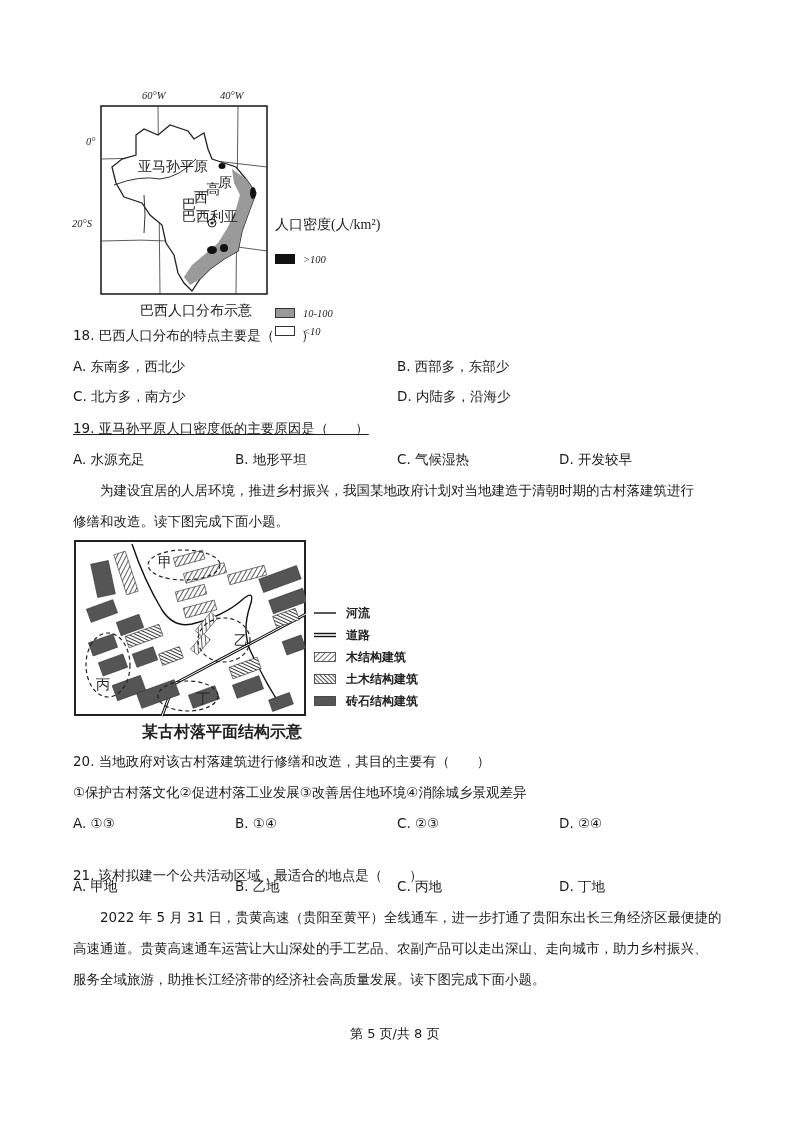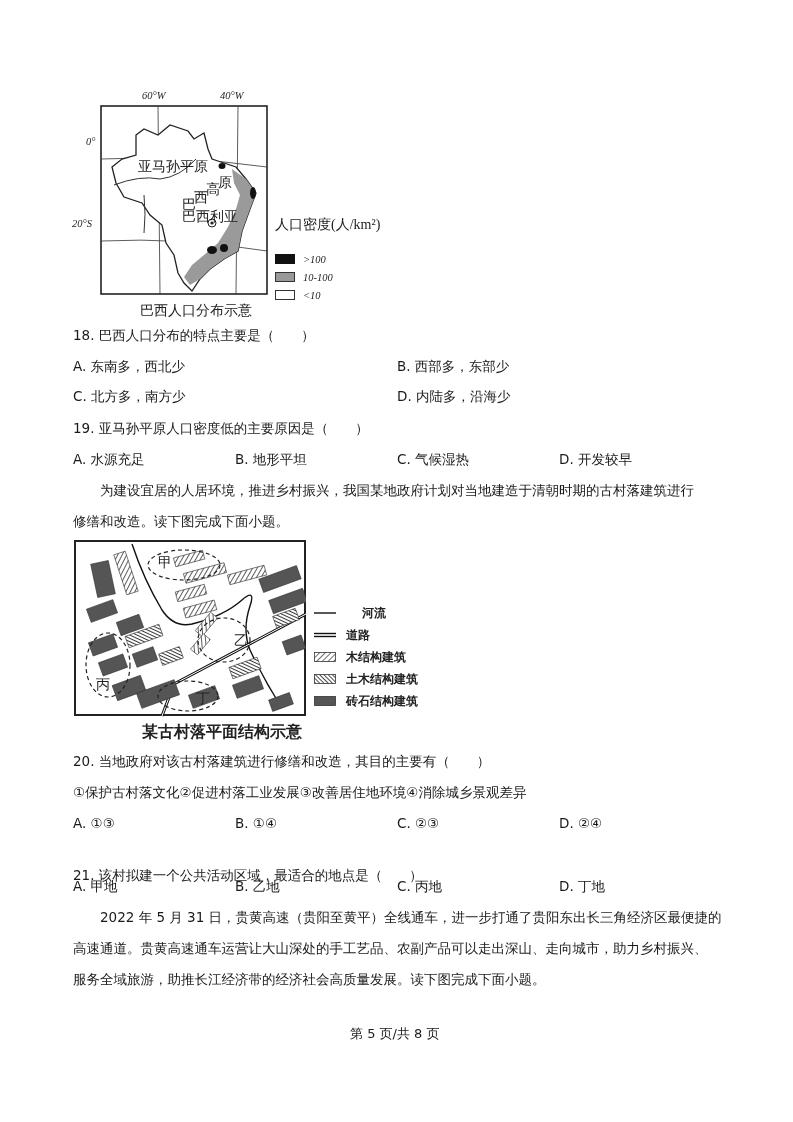--- a/index.html
+++ b/index.html
@@ -55,37 +55,37 @@
 
   <span class="abs caption" style="left:44px;top:214px;">巴西人口分布示意</span>
 </div>
 
 <div class="abs" style="left:275px;top:216px;">
   <div class="caption serif" style="margin-bottom:16px;">人口密度(人/km²)</div>
   <div style="display:flex;align-items:center;height:18px;">
     <span style="display:inline-block;width:18px;height:8px;background:#111;border:1px solid #111;margin-right:8px;"></span>
     <span class="small serif">&gt;100</span>
   </div>
-  <div style="display:flex;align-items:center;height:18px;">
+  <div style="display:flex;align-items:center;height:18px;margin-top:36px;">
     <span style="display:inline-block;width:18px;height:8px;background:#999;border:1px solid #333;margin-right:8px;"></span>
     <span class="small serif">10-100</span>
   </div>
   <div style="display:flex;align-items:center;height:18px;">
     <span style="display:inline-block;width:18px;height:8px;background:#fff;border:1px solid #333;margin-right:8px;"></span>
     <span class="small serif">&lt;10</span>
   </div>
 </div>
 
 <div class="line" style="left:73px;top:326px;">18. 巴西人口分布的特点主要是（　　）</div>
 <div class="line" style="left:73px;top:357px;">A. 东南多，西北少</div>
 <div class="line" style="left:397px;top:357px;">B. 西部多，东部少</div>
 <div class="line" style="left:73px;top:387px;">C. 北方多，南方少</div>
 <div class="line" style="left:397px;top:387px;">D. 内陆多，沿海少</div>
 
-<div class="line" style="left:73px;top:419px;">19. 亚马孙平原人口密度低的主要原因是（　　）</div>
+<div class="line" style="left:73px;top:419px;text-decoration:underline;">19. 亚马孙平原人口密度低的主要原因是（　　）</div>
 <div class="line" style="left:73px;top:450px;">A. 水源充足</div>
 <div class="line" style="left:235px;top:450px;">B. 地形平坦</div>
 <div class="line" style="left:397px;top:450px;">C. 气候湿热</div>
 <div class="line" style="left:559px;top:450px;">D. 开发较早</div>
 
 <div class="line" style="left:100px;top:481px;">为建设宜居的人居环境，推进乡村振兴，我国某地政府计划对当地建造于清朝时期的古村落建筑进行</div>
 <div class="line" style="left:73px;top:512px;">修缮和改造。读下图完成下面小题。</div>
 
 <div class="abs" style="left:74px;top:540px;width:232px;height:178px;">
   <svg width="232" height="178" viewBox="0 0 232 178">
@@ -148,21 +148,21 @@
       <ellipse cx="114" cy="156" rx="30" ry="15"></ellipse>
     </g>
   </svg>
   <span class="abs caption" style="left:84px;top:14px;">甲</span>
   <span class="abs caption" style="left:160px;top:92px;">乙</span>
   <span class="abs caption" style="left:22px;top:136px;">丙</span>
   <span class="abs caption" style="left:122px;top:150px;">丁</span>
 </div>
 
 <div class="abs" style="left:314px;top:602px;">
-  <div style="display:flex;align-items:center;height:22px;gap:16px;">
+  <div style="display:flex;align-items:center;height:22px;">
     <svg width="22" height="8" style="margin-right:10px;">
         <line x1="0" y1="4" x2="22" y2="4" stroke="#111" stroke-width="1.4"></line>
       </svg>
     <span class="legend-label">河流</span>
   </div>
   <div style="display:flex;align-items:center;height:22px;">
     <svg width="22" height="8" style="margin-right:10px;">
         <line x1="0" y1="2.5" x2="22" y2="2.5" stroke="#111" stroke-width="1.4"></line>
         <line x1="0" y1="5.5" x2="22" y2="5.5" stroke="#111" stroke-width="1.4"></line>
       </svg>

